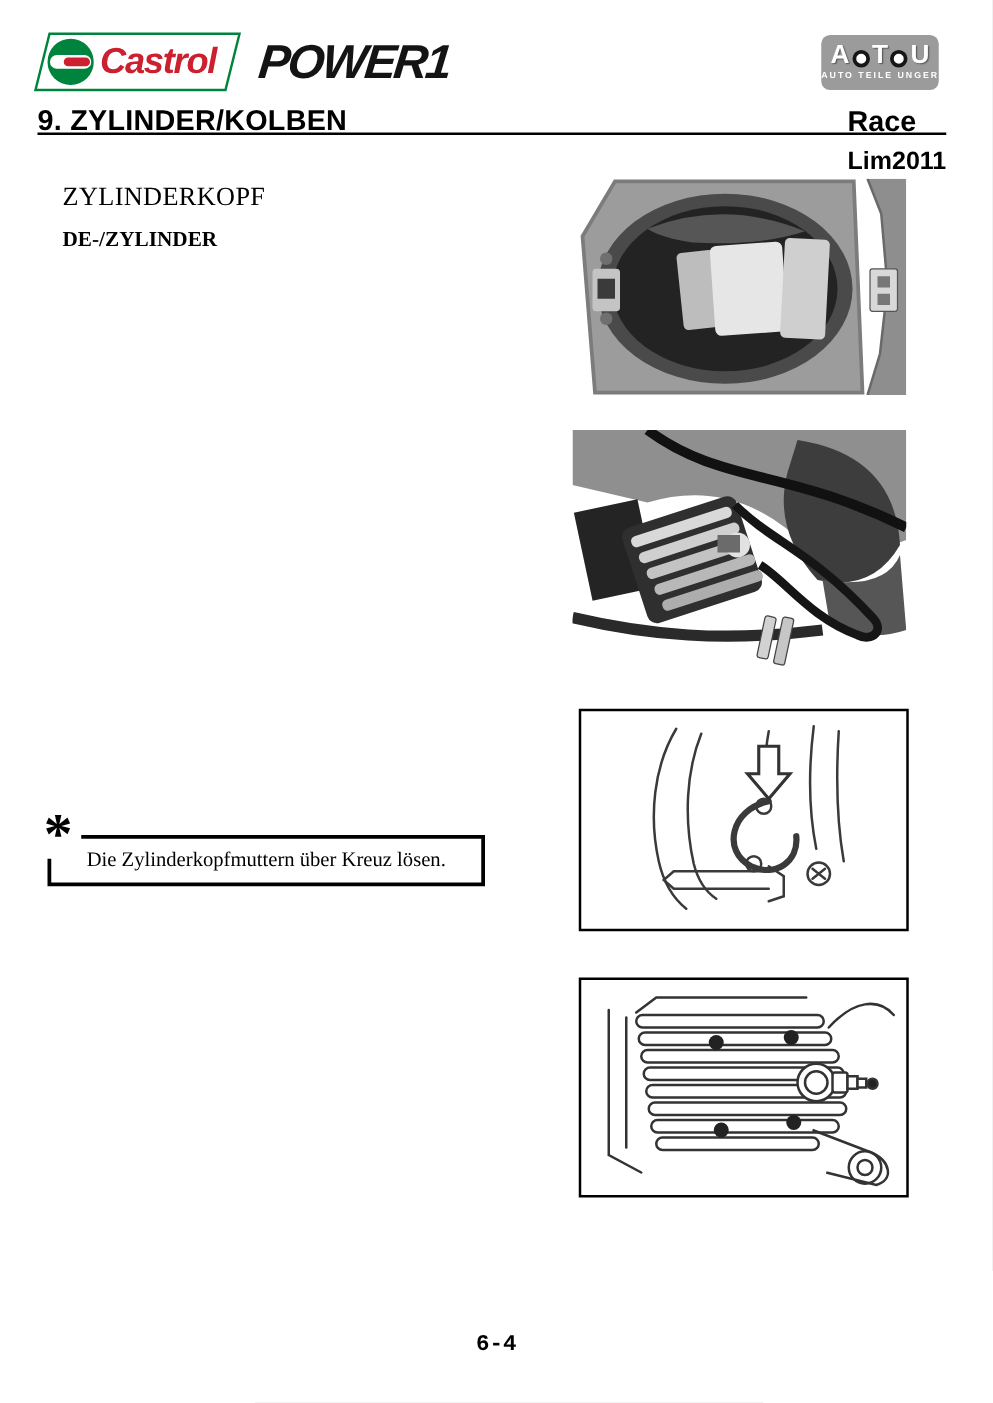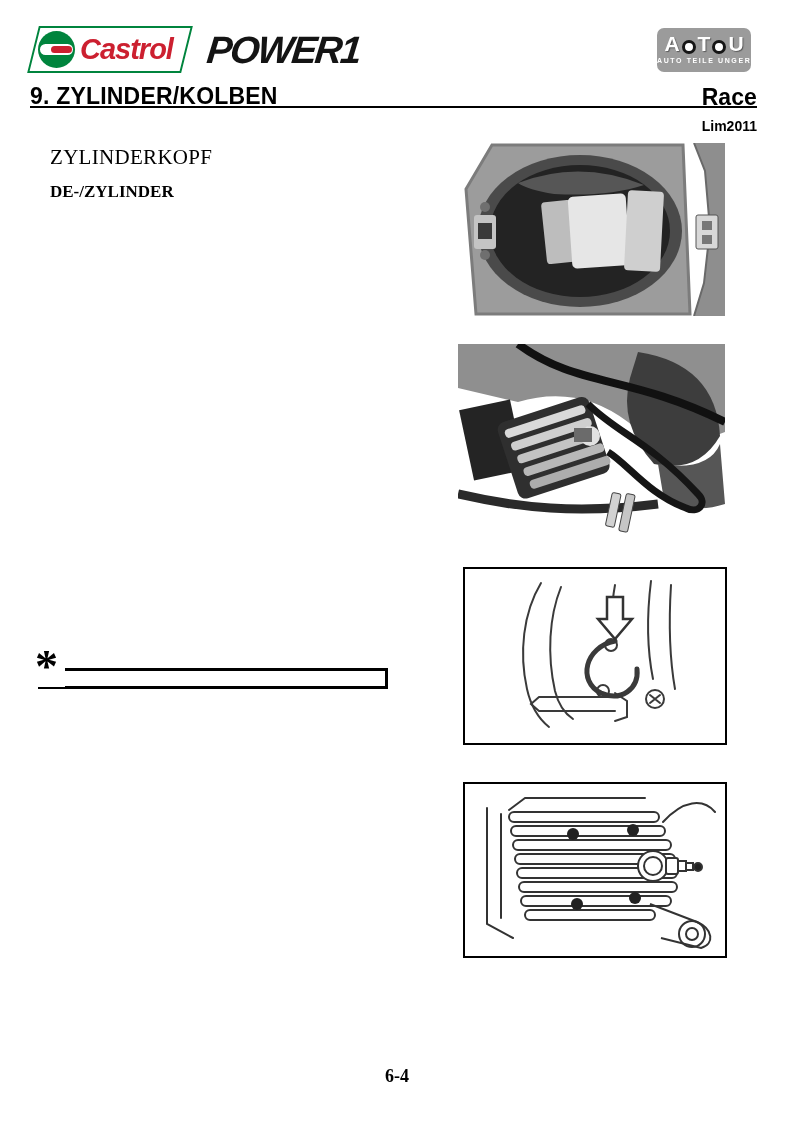--- a/index.html
+++ b/index.html
@@ -28,21 +28,21 @@
        font-size:21px;line-height:1;padding-top:5px;text-shadow:1px 1px 1px #5a5a5a;}
   .atu-wheel{width:8px;height:8px;border:3px solid #161616;border-radius:50%;background:#fff;flex:none;}
   .atu-sub{font-size:7px;font-weight:bold;letter-spacing:1.6px;margin-top:3px;white-space:nowrap;}
 
   
   .chapter-title{position:absolute;left:30px;top:83px;font-family:"Liberation Sans",sans-serif;
        font-weight:bold;font-size:23px;letter-spacing:.2px;}
   .model{position:absolute;right:37px;top:84px;display:flex;align-items:baseline;gap:7px;
        font-family:"Liberation Sans",sans-serif;font-weight:bold;flex-direction:column;}
   .model-name{font-size:23px;}
-  .model-suffix{font-size:14px;}
+  .model-suffix{font-size:20px;}
   .header-rule{position:absolute;left:30px;top:106px;width:727px;height:2px;background:#000;}
 
   
   .section-title{position:absolute;left:50px;top:145px;font-size:21px;font-weight:normal;letter-spacing:.3px;}
   .subsection-title{position:absolute;left:50px;top:182px;font-size:17px;font-weight:bold;}
   .para{position:absolute;left:50px;width:410px;font-size:17px;line-height:21px;white-space:pre-line;}
   .para1{top:203px;} .para2{top:486px;} .para3{top:754px;}
 
   
   .note{position:absolute;left:38px;top:668px;width:350px;border:3px solid #000;
@@ -53,21 +53,21 @@
 
   
   .fig{position:absolute;}
   .fig svg{display:block;width:100%;height:100%;}
   .photo1{left:458px;top:143px;width:267px;height:173px;}
   .photo2{left:458px;top:344px;width:267px;height:201px;}
   .frame3{left:463px;top:567px;width:260px;height:174px;border:2px solid #000;background:#fff;}
   .frame4{left:463px;top:782px;width:260px;height:172px;border:2px solid #000;background:#fff;}
 
   .page-number{position:absolute;left:0;right:0;top:1066px;text-align:center;
-        font-family:Liberation Serif, serif;font-weight:bold;font-size:18px;}
+        font-family:Liberation Mono, monospace;font-weight:bold;font-size:18px;}
 </style>
 </head>
 <body>
 
 <div class="page">
 
   <div class="castrol">
     <div class="castrol-box">
       <div class="castrol-inner">
         <div class="castrol-circle"></div>
@@ -94,20 +94,21 @@
     <span class="model-name">Race</span>
     <span class="model-suffix">Lim2011</span>
   </div>
   <div class="header-rule"></div>
 
   <div class="section-title">ZYLINDERKOPF</div>
   <div class="subsection-title">DE-/ZYLINDER</div>
 
   <div class="note">
     <span class="note-star">*</span>
+    <span class="note-text">Die Zylinderkopfmuttern über Kreuz lösen.</span>
   </div>
 
 
   <div class="fig photo1">
     <svg viewBox="0 0 267 173" aria-hidden="true">
       <rect width="267" height="173" fill="#ffffff"></rect>
       <path d="M34,2 L225,2 L232,171 L18,171 L8,46 Z" fill="#9c9c9c"></path>
       <path d="M34,2 L225,2 L232,171 L18,171 L8,46 Z" fill="none" stroke="#7c7c7c" stroke-width="3"></path>
       <ellipse cx="122" cy="88" rx="102" ry="76" fill="#4a4a4a"></ellipse>
       <ellipse cx="122" cy="88" rx="90" ry="66" fill="#232323"></ellipse>

